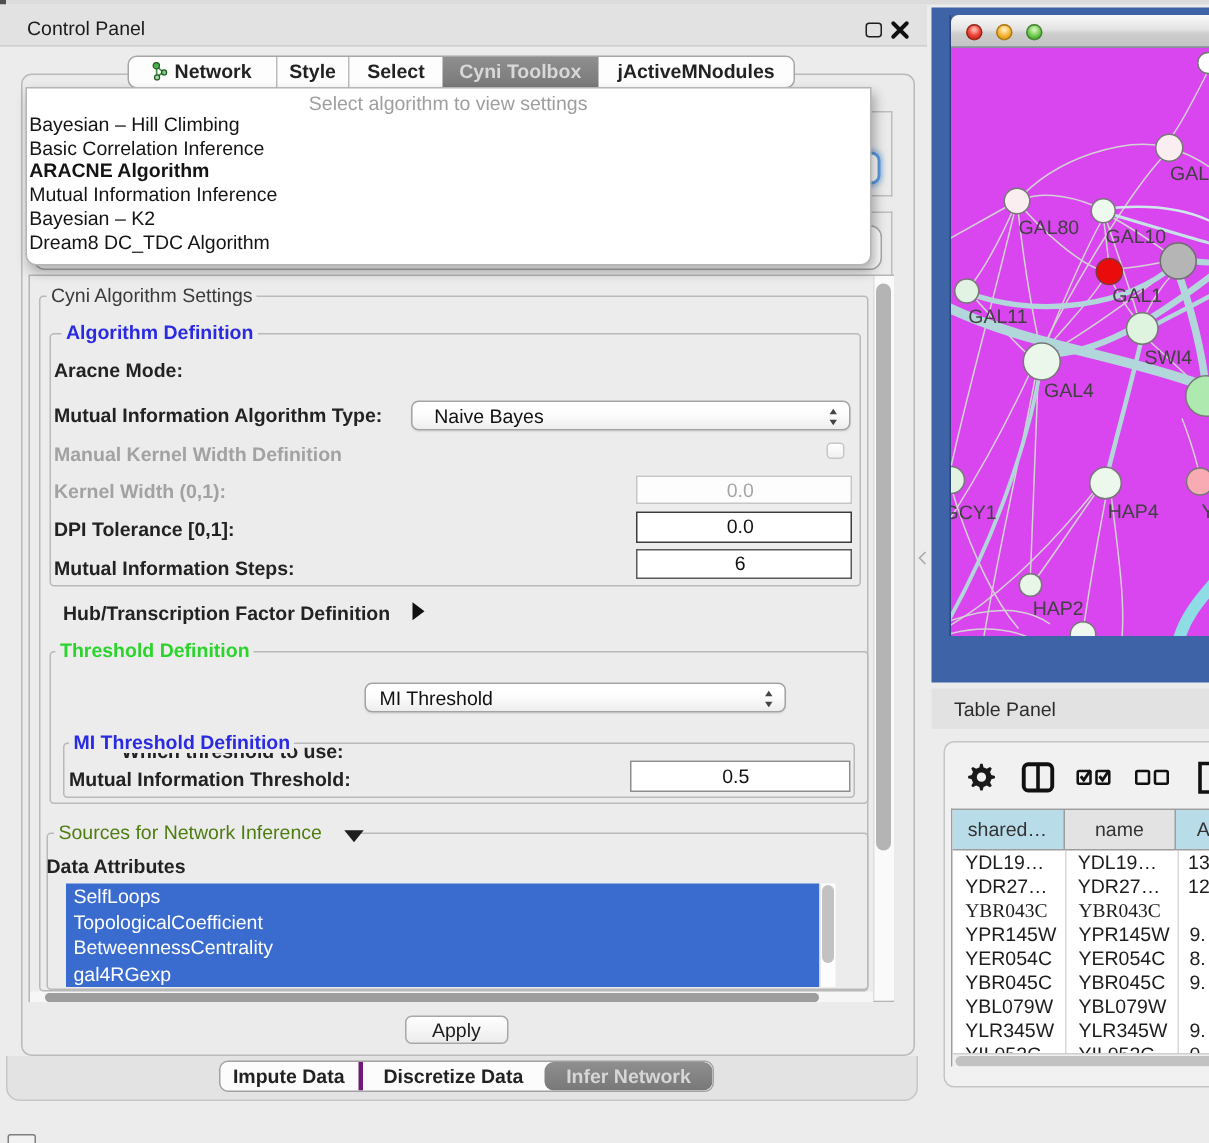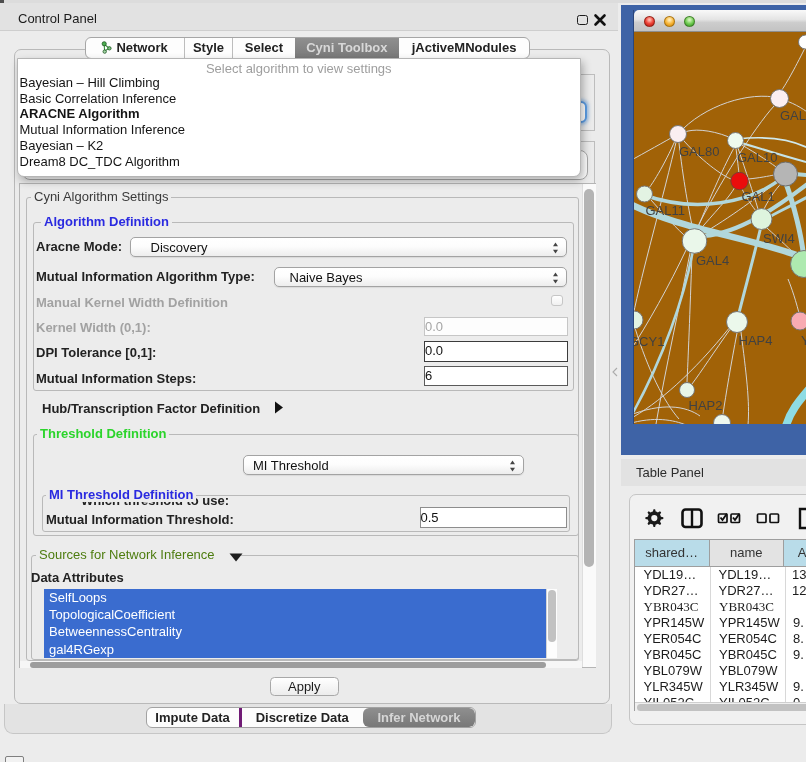--- a/index.html
+++ b/index.html
@@ -10,21 +10,21 @@
   .lbl{font-size:13px;color:#222;white-space:nowrap;}
   .b{font-weight:bold;}
   .gb{border:1px solid #b9b9b9;border-radius:3px;}
   .gt{font-size:13px;background:#ececec;padding:0 3px;line-height:14px;white-space:nowrap;}
   .combo{border:1px solid #a3a3a3;border-radius:5px;
          background:linear-gradient(180deg,#ffffff 0%,#fdfdfd 45%,#ededed 100%);
          box-shadow:0 1px 1px rgba(0,0,0,0.08);}
   .cotxt{position:absolute;font-size:13px;color:#111;top:0;white-space:nowrap;}
   .carr{position:absolute;right:7px;width:7px;}
   .fld{border:1px solid #b5b5b5;background:#fff;font-size:13px;color:#111;
-       text-align:left;padding-right:5px;white-space:nowrap;}
+       text-align:center;padding-right:5px;white-space:nowrap;}
 </style>
 </head>
 <body>
 <div id="root">
 
 <div class="a" style="left:0;top:0;width:806px;height:3px;background:#dcdcdc;"></div>
 <div class="a" style="left:0;top:0;width:4px;height:3px;background:#4e4e4e;"></div>
 
 <div class="a" style="left:0;top:3px;width:618px;height:28px;background:#e2e2e2;border-bottom:1px solid #cecece;"></div>
 <div class="a lbl" style="left:18px;top:11px;color:#1b1b1b;">Control Panel</div>
@@ -72,27 +72,20 @@
 <div class="a" style="left:19.5px;top:660.5px;width:562px;height:7px;background:#f6f6f6;"></div>
 <div class="a" style="left:29.5px;top:661.5px;width:516px;height:6px;background:#9d9d9d;border-radius:3px;"></div>
 
 <div class="a gb" style="left:26px;top:197px;width:552.5px;height:464px;border-radius:3px;"></div>
 <div class="a gt" style="left:31px;top:190px;color:#3a3a3a;">Cyni Algorithm Settings</div>
 
 <div class="a gb" style="left:33px;top:222px;width:541px;height:169px;"></div>
 <div class="a gt b" style="left:41px;top:215px;color:#2a2ae0;">Algorithm Definition</div>
 
 <div class="a lbl b" style="left:36px;top:239px;">Aracne Mode:</div>
-<div class="a combo" style="left:129.5px;top:236.5px;width:437px;height:20px;">
-  <div class="cotxt" style="left:20px;line-height:19px;">Discovery</div>
-  <svg class="carr" style="top:4px;" width="6" height="12" viewBox="0 0 6 12">
-        <path d="M3 0.5 L5.5 4.2 L0.5 4.2 Z" fill="#444"></path>
-        <path d="M3 11.5 L5.5 7.8 L0.5 7.8 Z" fill="#444"></path>
-      </svg>
-</div>
 
 <div class="a lbl b" style="left:36px;top:269px;">Mutual Information Algorithm Type:</div>
 <div class="a combo" style="left:273.5px;top:266.5px;width:293px;height:20px;">
   <div class="cotxt" style="left:15px;line-height:19px;">Naive Bayes</div>
   <svg class="carr" style="top:4px;" width="6" height="12" viewBox="0 0 6 12">
         <path d="M3 0.5 L5.5 4.2 L0.5 4.2 Z" fill="#444"></path>
         <path d="M3 11.5 L5.5 7.8 L0.5 7.8 Z" fill="#444"></path>
       </svg>
 </div>
 
@@ -177,21 +170,21 @@
 <div class="a" style="left:4.5px;top:756px;width:19px;height:12px;border:1.6px solid #7f7f7f;border-radius:2px;background:#f2f2f2;"></div>
 
 <div class="a" style="left:621px;top:5px;width:185px;height:450px;background:#3e63a6;"></div>
 <div class="a" style="left:632.5px;top:10px;width:1.5px;height:414px;background:rgba(20,35,70,0.45);"></div>
 
 <div class="a" style="left:633.5px;top:10px;width:172.5px;height:22px;border-radius:5px 0 0 0;background:linear-gradient(180deg,#f9f9f9 0%,#e4e4e4 45%,#cdcdcd 60%,#c3c3c3 100%);border-bottom:1px solid #8e8e8e;"></div>
 <div class="a" style="left:643.5px;top:15.5px;width:11px;height:11px;border-radius:50%;background:radial-gradient(circle at 50% 32%,#ffb4a8 10%,#ee453a 50%,#c72318 85%);border:1px solid rgba(125,30,20,0.75);"></div>
 <div class="a" style="left:663.5px;top:15.5px;width:11px;height:11px;border-radius:50%;background:radial-gradient(circle at 50% 32%,#ffeab2 10%,#f6b233 55%,#d89010 90%);border:1px solid rgba(150,100,10,0.75);"></div>
 <div class="a" style="left:683.5px;top:15.5px;width:11px;height:11px;border-radius:50%;background:radial-gradient(circle at 50% 32%,#cdf2b5 10%,#6cc94e 55%,#3f9e2b 90%);border:1px solid rgba(55,110,35,0.75);"></div>
 
-<div class="a" style="left:633.5px;top:32px;width:172.5px;height:392px;background:#a16207;overflow:hidden;">
+<div class="a" style="left:633.5px;top:32px;width:172.5px;height:392px;background:#d946ef;overflow:hidden;">
 <svg width="173" height="392" viewBox="0 0 173 392" style="position:absolute;left:0;top:0;">
   <g fill="none" stroke="#d3d3d3" stroke-width="1">
     <path d="M44,102 C70,73 116,59 145,66"></path>
     <path d="M146,67 C158,70 168,76 176,82"></path>
     <path d="M44,102 C62,124 85,142 97,147"></path>
     <path d="M44,102 C32,130 20,150 12,160"></path>
     <path d="M44,102 C28,170 8,240 -1,284"></path>
     <path d="M44,102 C48,140 54,175 59,198"></path>
     <path d="M101,110 C103,122 104,134 105,141"></path>
     <path d="M106,112 C124,122 138,132 145,137"></path>

